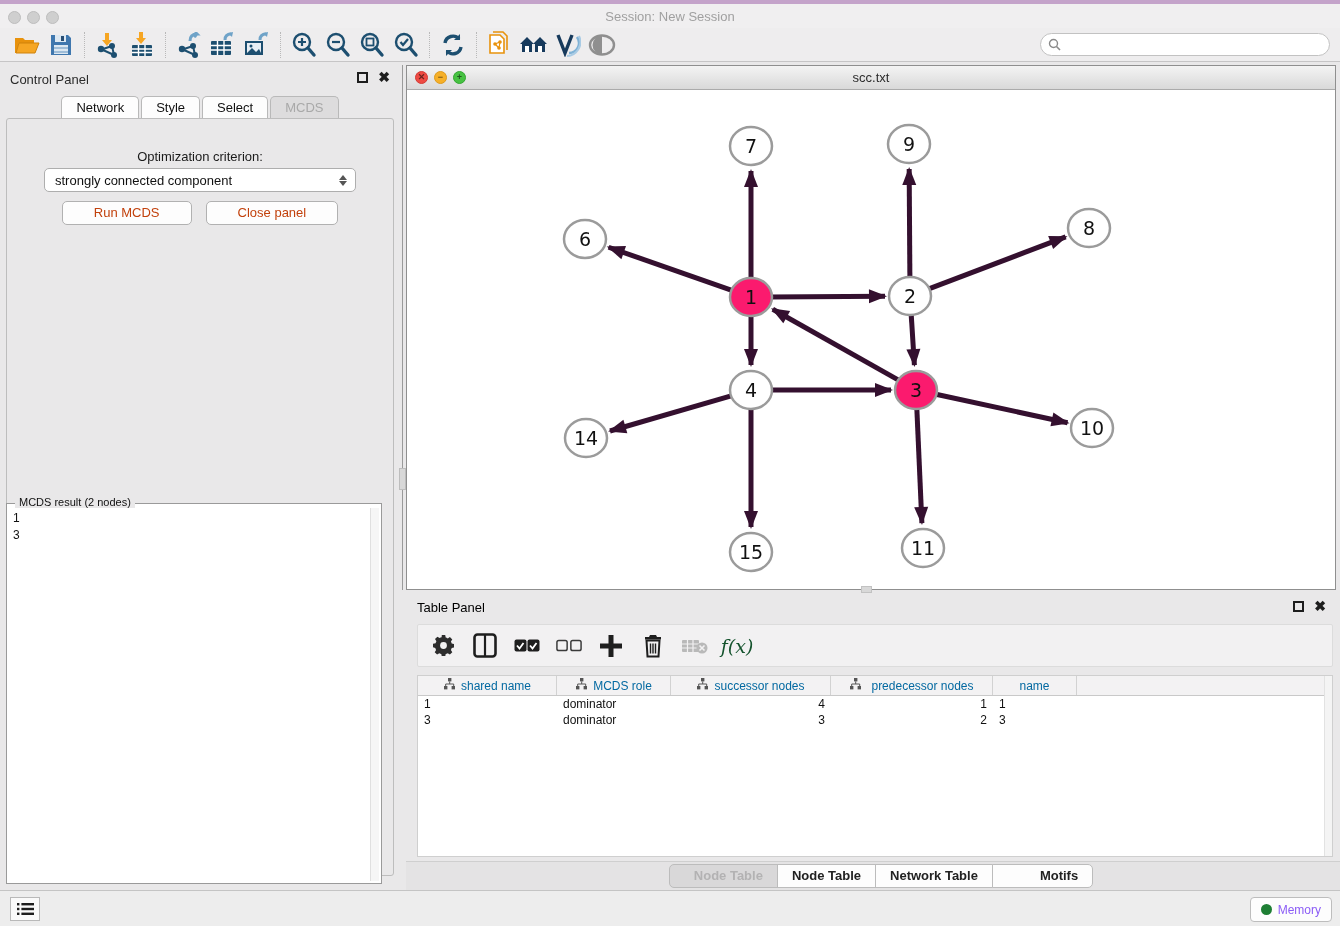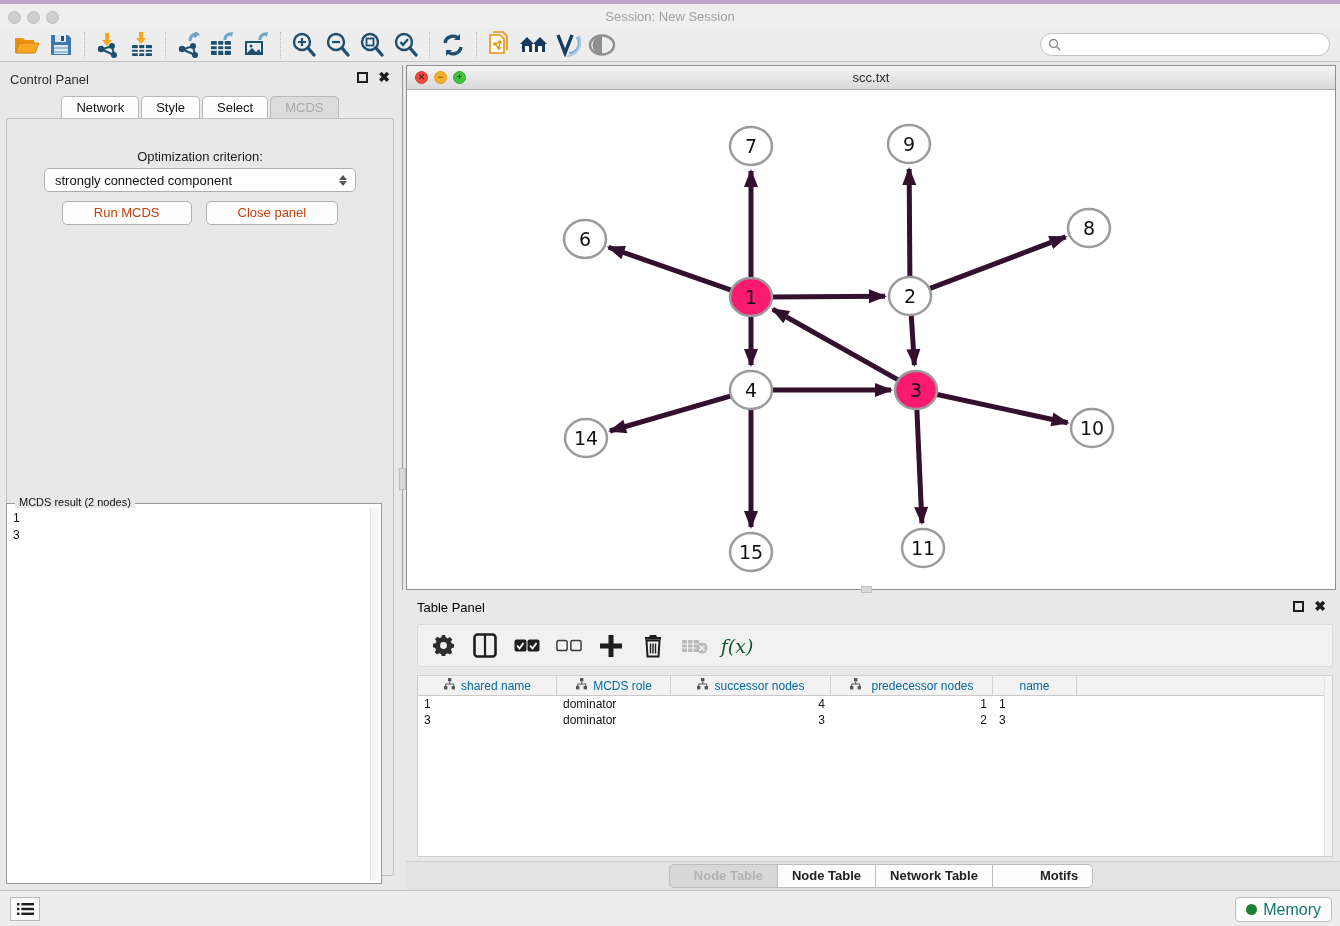--- a/index.html
+++ b/index.html
@@ -75,21 +75,21 @@
   .tbl-scroll { position:absolute; right:0; top:0; bottom:0; width:8px; background:#f4f4f4; border-left:1px solid #e2e2e2; }
   .tp-tabs-strip { position:absolute; left:0; top:266px; width:934px; height:29px; background:#e4e3e4; border-top:1px solid #cfcfcf; display:flex; justify-content:center; align-items:center; }
   .tp-tab { font-size:13px; font-weight:bold; padding:3px 14px 4px; background:#fdfdfd; border:1px solid #bcbcbc; color:#222; margin-left:-1px; }
   .tp-tab:first-child { border-radius:5px 0 0 5px; margin-left:16px;padding-left:24px; }
   .tp-tab:last-child { border-radius:0 5px 5px 0;padding-left:47px; }
   .tp-tab.active { background:#d9d8d9; color:#b3b2b3; }
 
   
   .statusbar { position:absolute; left:0; top:890px; width:1340px; height:36px; background:#ededed; border-top:1px solid #c4c4c4; }
   .status-left-btn { position:absolute; left:10px; top:6px; width:30px; height:24px; background:#fafafa; border:1px solid #b9b9b9; display:flex; align-items:center; justify-content:center; }
-  .memory-btn { position:absolute; right:8px; top:6px; height:25px; background:#fdfdfd; border:1px solid #bdbdbd; border-radius:4px; display:flex; align-items:center; gap:6px; padding:0 10px; font-size:16px; color:#0f766e; }
+  .memory-btn { position:absolute; right:8px; top:6px; height:25px; background:#fdfdfd; border:1px solid #bdbdbd; border-radius:4px; display:flex; align-items:center; gap:6px; padding:0 10px; font-size:12px; color:#8b5cf6; }
   .mem-dot { width:11px; height:11px; border-radius:50%; background:#1e7e34; }
 </style>
 </head>
 <body>
 
 <div class="app">
 
   <div class="top-strip"></div>
   <div class="titlebar">
     <span class="traffic t1"></span>

